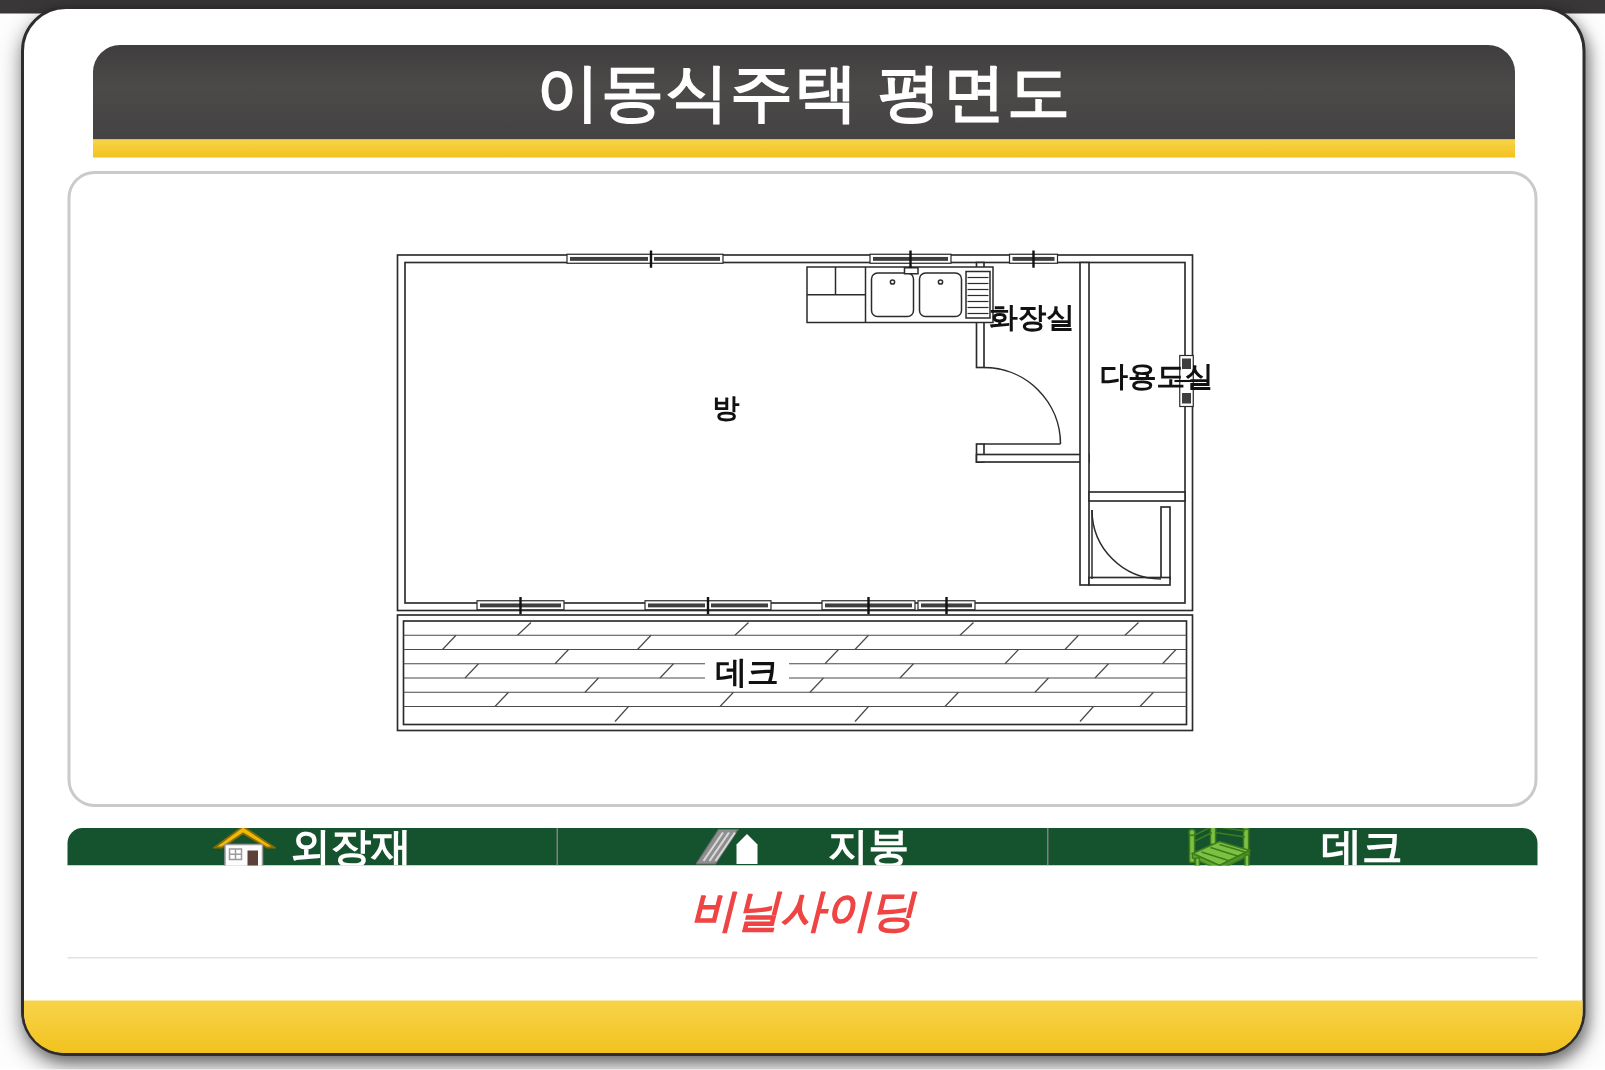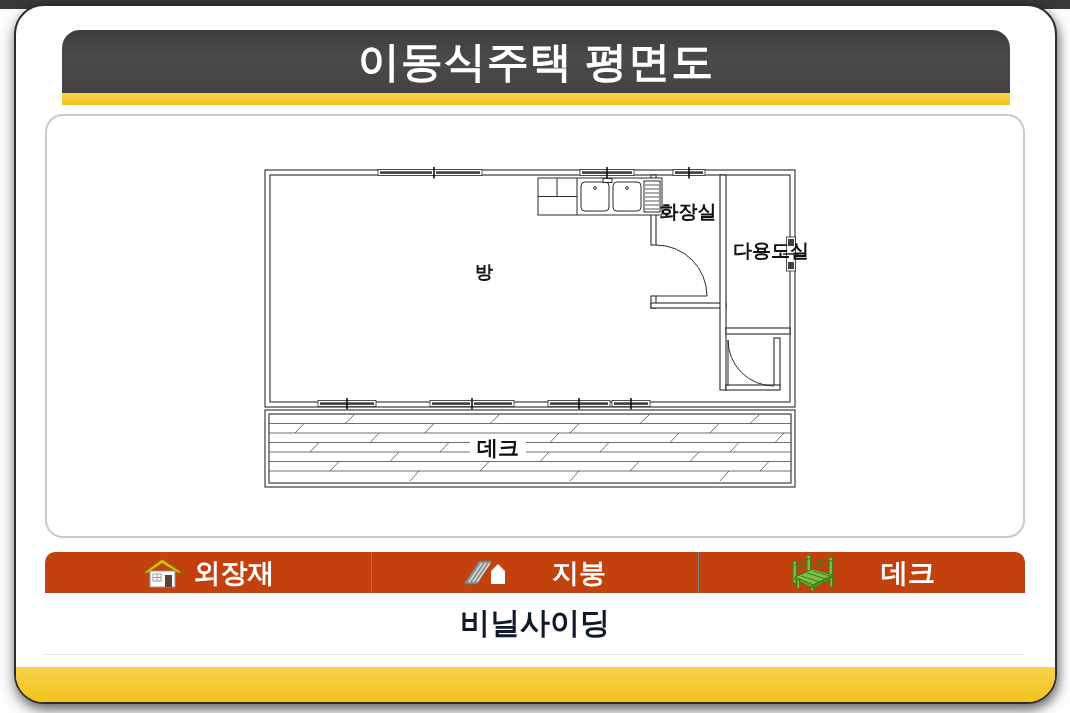--- a/index.html
+++ b/index.html
@@ -14,27 +14,27 @@
                background:linear-gradient(180deg,#403d3e 0%,#4c4949 45%,#454243 100%);
                border-radius:18px 18px 0 0; display:flex; align-items:center; justify-content:center; }
   .title-bar h1 { color:#ffffff; font-size:42px; font-weight:bold; letter-spacing:1px; }
   .title-accent { position:absolute; left:46px; top:87px; width:948px; height:12px;
                   background:linear-gradient(180deg,#f8d44a,#f2c21e); }
   .content-box { position:absolute; left:29px; top:108px; width:980px; height:424px;
                  border:2px solid #cacaca; border-radius:18px; background:#ffffff; }
   .plan-svg { position:absolute; left:203px; top:44px; }
 
   .spec-table { position:absolute; left:29px; top:546px; width:980px; }
-  .spec-head { display:flex; height:41px; background:#c2410c; border-radius:10px 10px 0 0; overflow:hidden; }
+  .spec-head { display:flex; height:25px; background:#14532d; border-radius:10px 10px 0 0; overflow:hidden; }
   .spec-head .cell { flex:1; display:flex; align-items:center; justify-content:center; gap:10px;
                      color:#ffffff; font-size:27px; font-weight:bold; }
   .spec-head .cell + .cell { border-left:1px solid #827f80;gap:44px; }
   .spec-vals { display:flex; height:62px; border-bottom:1px solid #e2e2e2; background:#ffffff; }
   .spec-vals .cell { flex:1; display:flex; align-items:center; justify-content:center;
-                     color:#0f172a; font-size:30px; font-weight:bold; }
+                     color:#ef4444; font-size:30px; font-weight:bold;font-style:italic; }
   .spec-vals .cell + .cell { border-left:1px solid #dadada; }
   .footer-bar { position:absolute; left:0; right:0; bottom:0; height:35px;
                 background:linear-gradient(180deg,#f8d34a,#f2c21e);
                 border-radius:0 0 27px 27px; }
   .hicon { display:inline-block; }
 </style>
 </head>
 <body>
 
 <div class="stage">

